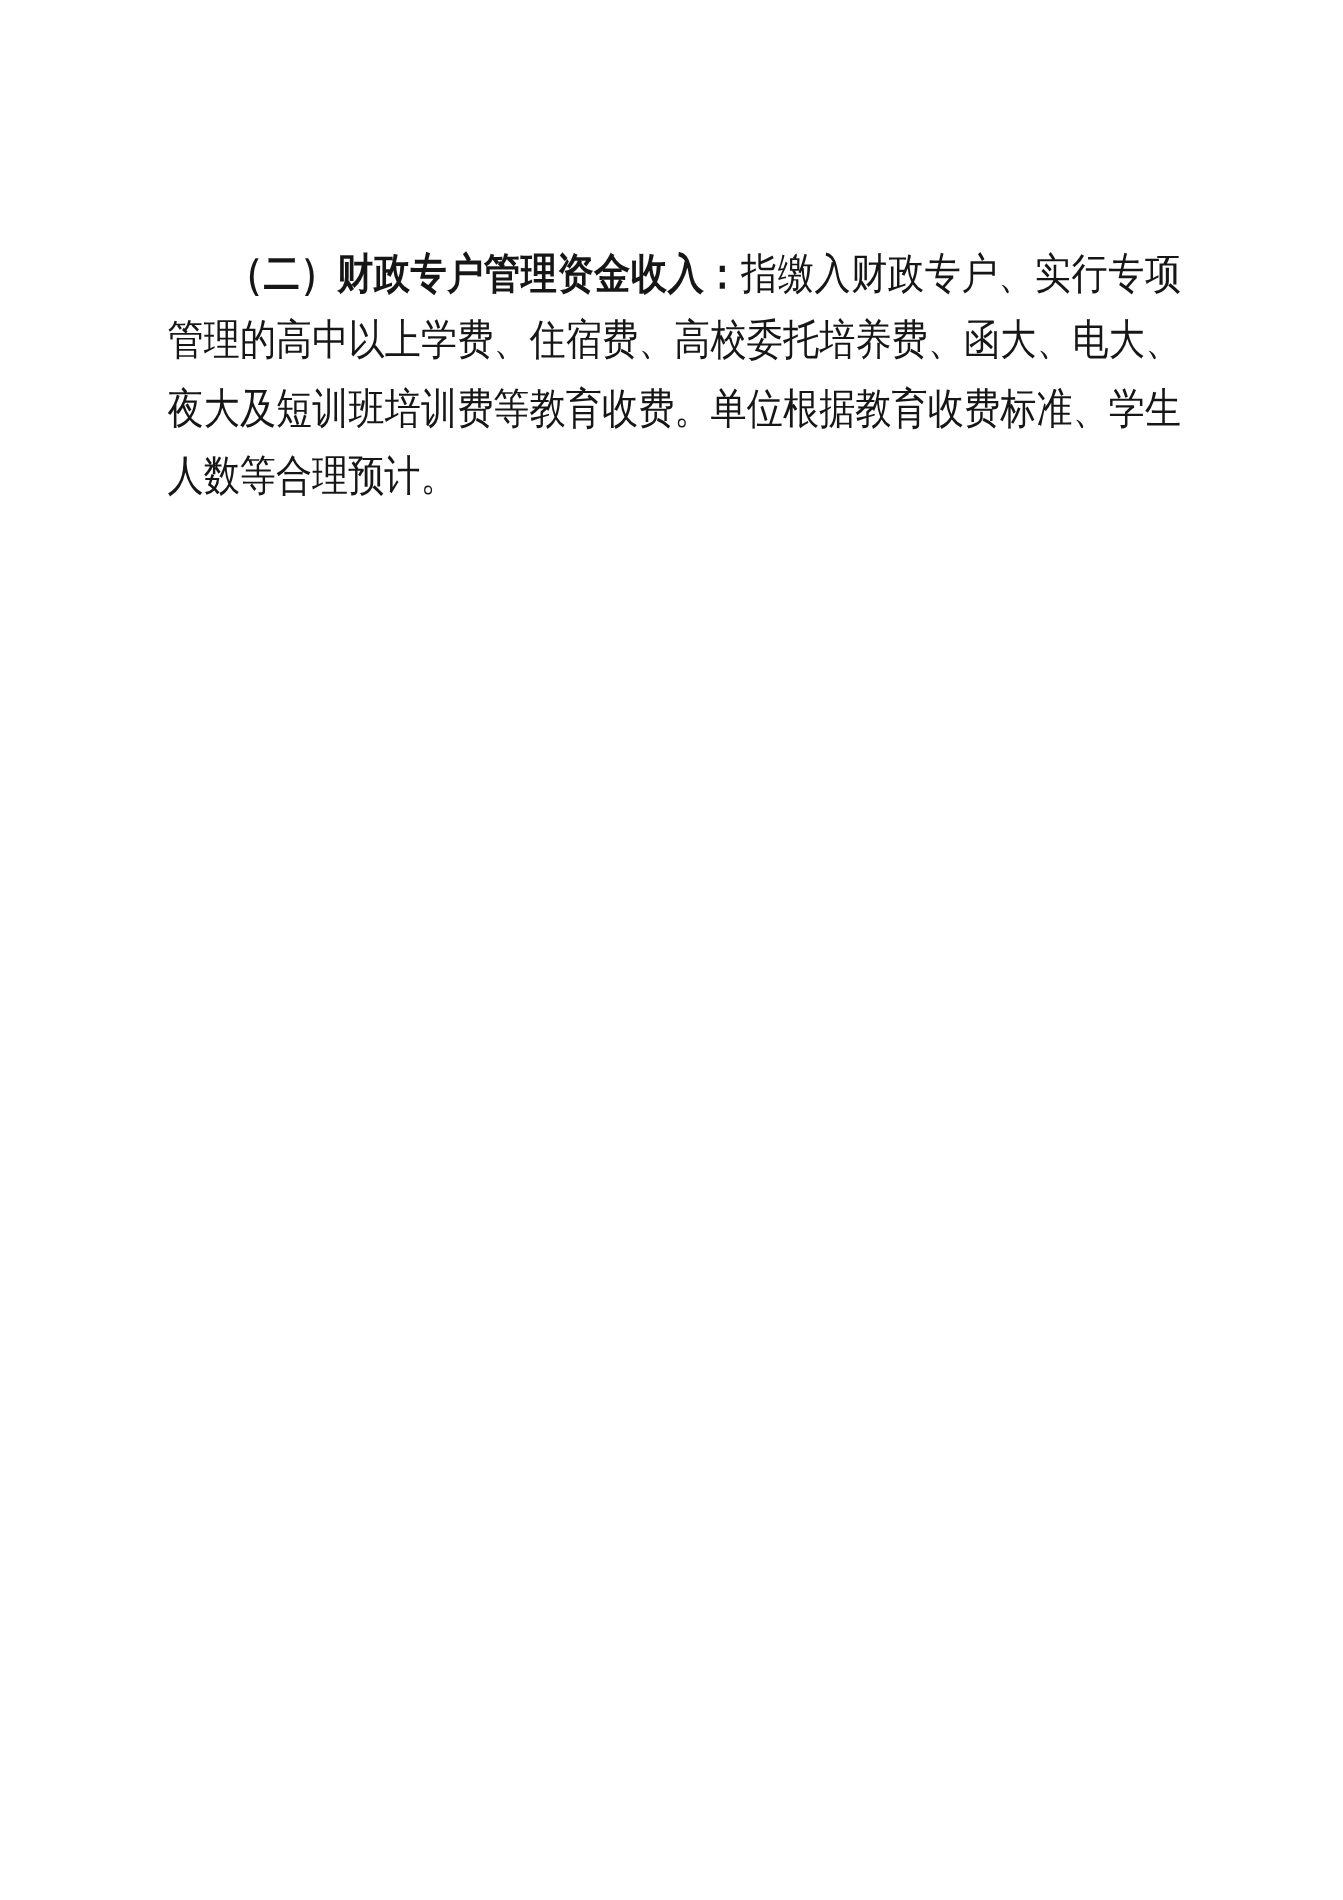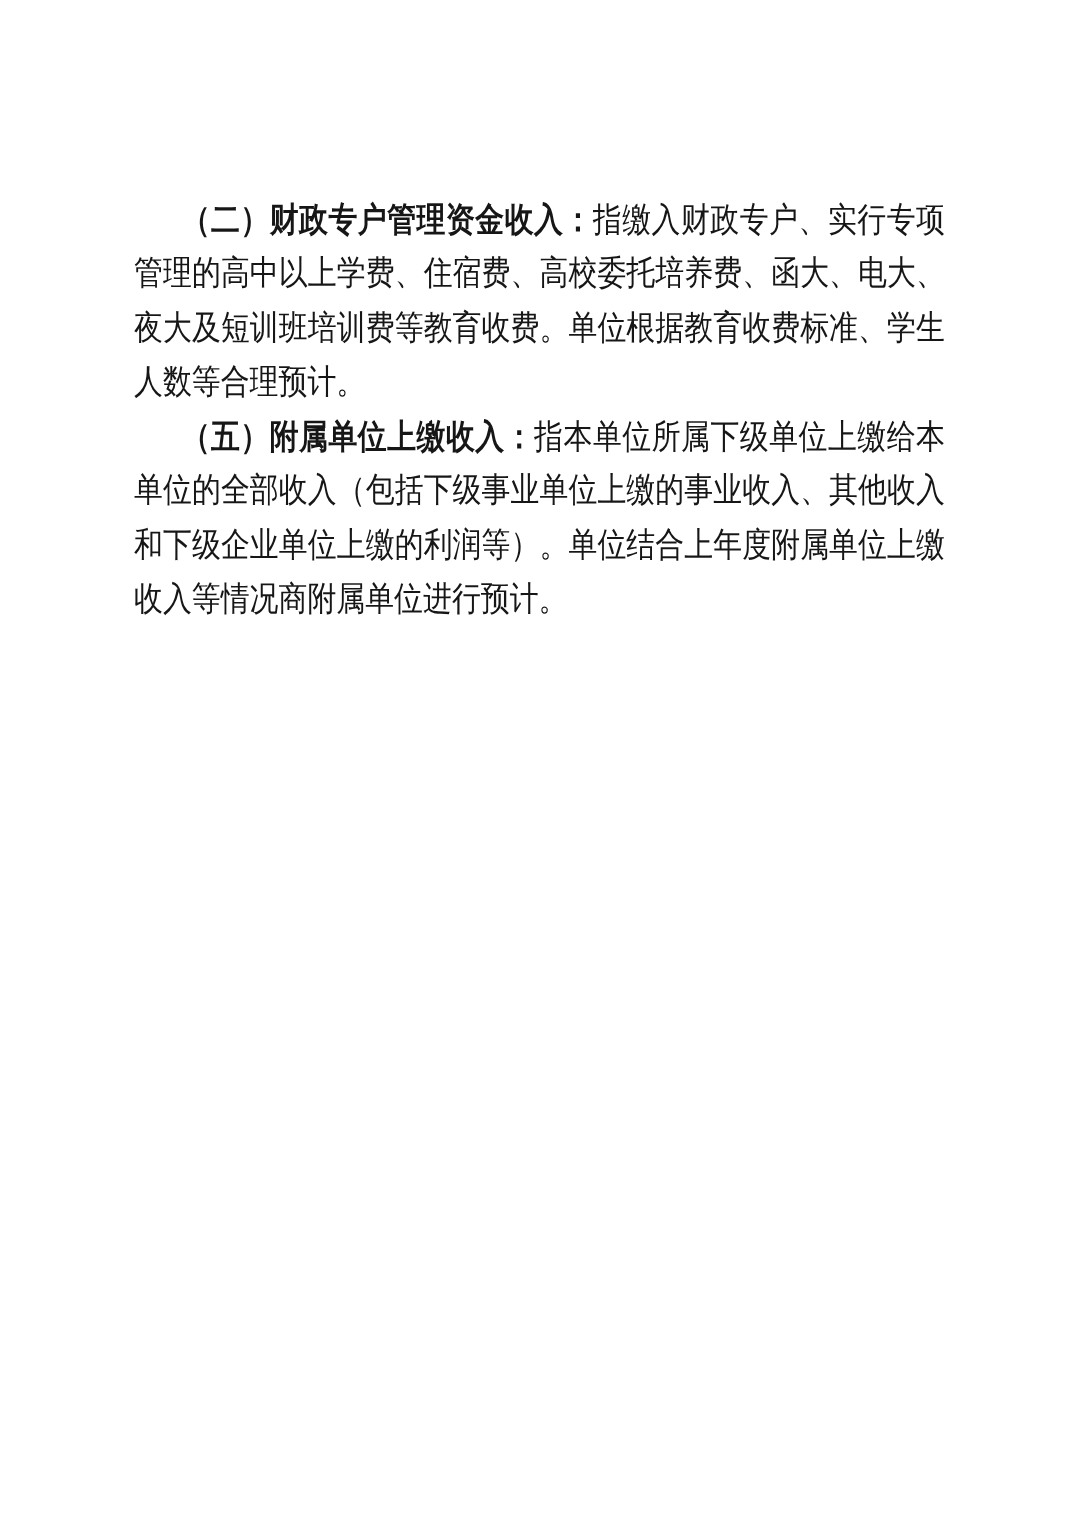--- a/index.html
+++ b/index.html
@@ -72,24 +72,18 @@
 <body>
 
 <div class="page">
   <main class="doc-body">
       <div class="paragraph">
         <div class="line first"><span class="head">（二）财政专户管理资金收入：</span><span>指缴入财政专户、实行专项</span></div>
         <div class="line">管理的高中以上学费、住宿费、高校委托培养费、函大、电大、</div>
         <div class="line">夜大及短训班培训费等教育收费。单位根据教育收费标准、学生</div>
         <div class="line last">人数等合理预计。</div>
       </div>
-      <div class="paragraph">
-        <div class="line first"><span class="head">（五）附属单位上缴收入：</span><span>指本单位所属下级单位上缴给本</span></div>
-        <div class="line">单位的全部收入（包括下级事业单位上缴的事业收入、其他收入</div>
-        <div class="line">和下级企业单位上缴的利润等）。单位结合上年度附属单位上缴</div>
-        <div class="line last">收入等情况商附属单位进行预计。</div>
-      </div>
     </main>
 
   <div class="page-number">
     <span class="dash">—</span><span class="num">5</span><span class="dash">—</span>
   </div>
 </div>
 
 </body></html>

